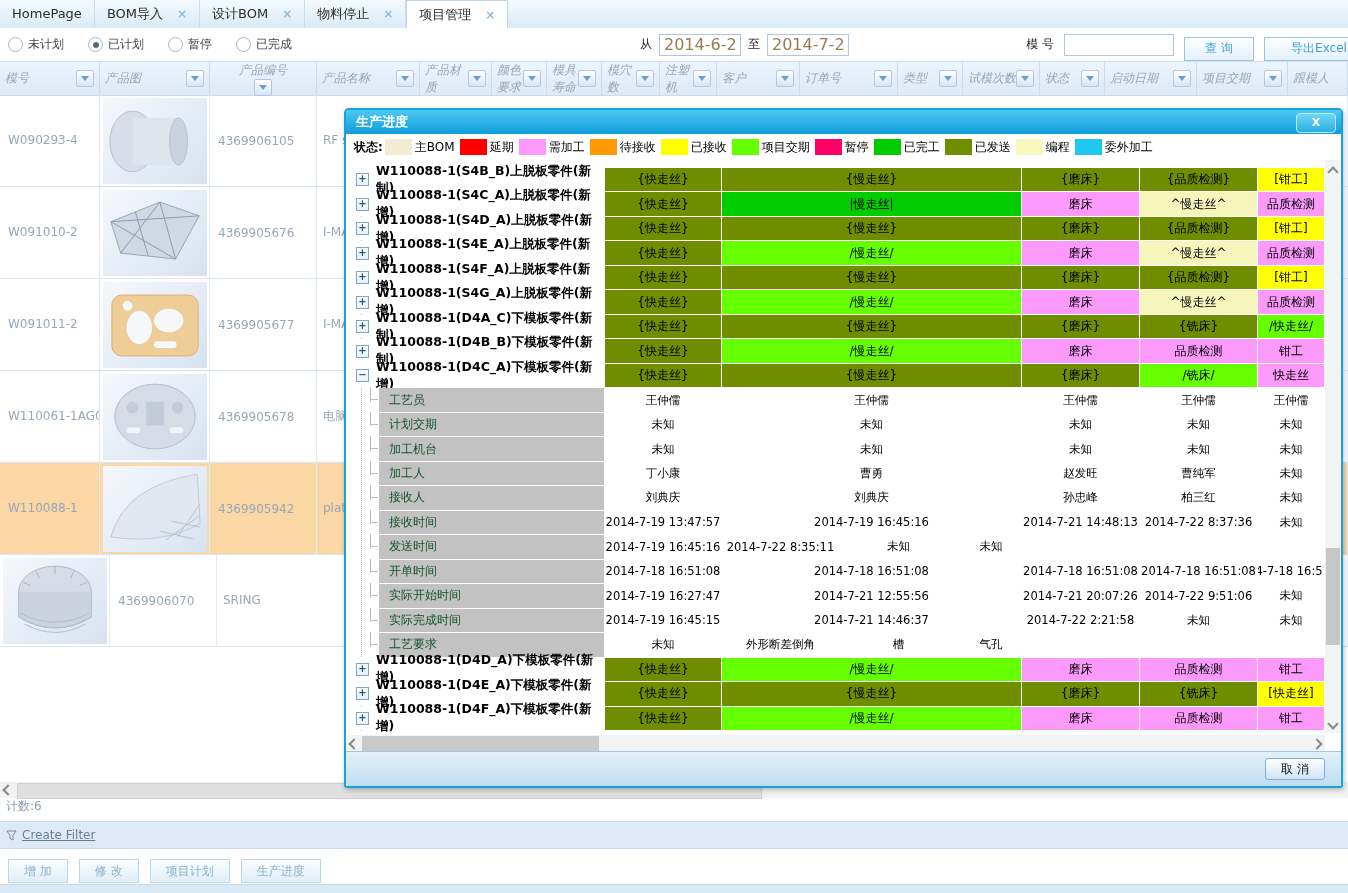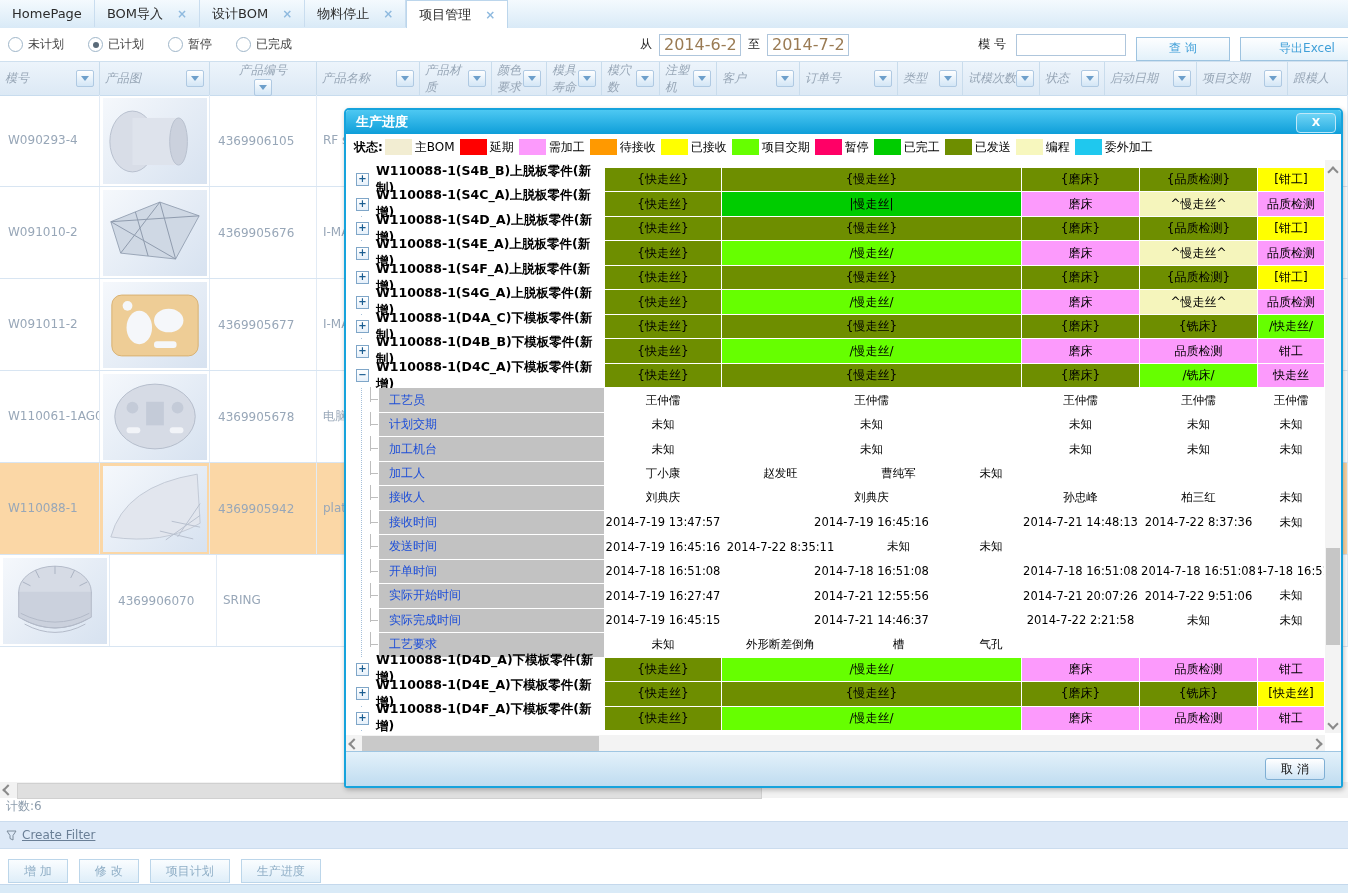--- a/index.html
+++ b/index.html
@@ -21,21 +21,21 @@
   .radio{display:flex;align-items:center;gap:5px;}
   .rdot{width:13px;height:13px;border:1px solid #9FB6C9;border-radius:50%;background:#fff;
         display:flex;align-items:center;justify-content:center;}
   .rdot.on::after{content:'';width:6px;height:6px;border-radius:50%;background:#5A6A78;}
   .f-dates{position:absolute;left:640px;top:0;height:33px;display:flex;align-items:center;gap:7px;color:#222;}
   .f-dates input{width:72px;height:18px;border:1px solid #AFC6DC;color:#9A7B54;font-size:16px;
                  padding:1px 4px;font-family:inherit;}
   .f-right{position:absolute;right:-26px;top:0;height:33px;display:flex;align-items:center;gap:10px;color:#222;}
   .f-right input{width:100px;height:18px;border:1px solid #AFC6DC;padding:1px 4px;font-family:inherit;}
   .btn-q{min-width:44px;height:22px;border:1px solid #9DC3E0;background:linear-gradient(#FDFEFF,#E3F1FA);
-         color:#3F9FD8;display:flex;align-items:center;justify-content:center;padding:0 24px;margin-top:8px;}
+         color:#3F9FD8;display:flex;align-items:center;justify-content:center;padding:0 12px;margin-top:8px;}
 
   
   .ghead{position:absolute;top:61px;left:0;height:33px;display:flex;
          background:linear-gradient(#EDF4FB,#DCE9F5);border-top:1px solid #CFE0EF;
          border-bottom:1px solid #C8DCEE;color:#97A6B6;font-style:italic;}
   .gcol{border-right:1px solid #C9DCEC;display:flex;align-items:center;justify-content:space-between;
         padding:0 5px;box-sizing:border-box;flex:none;}
   .gdrop{width:16px;height:15px;border:1px solid #AFC9E2;border-radius:2px;flex:none;
          background:linear-gradient(#FFF,#D3E6F6);display:flex;align-items:center;justify-content:center;}
   .tri{width:0;height:0;border-left:4px solid transparent;border-right:4px solid transparent;
@@ -84,21 +84,21 @@
           box-sizing:border-box;color:#000;font-weight:600;font-size:12.5px;background:#fff;}
   .texp{width:11px;height:11px;flex:none;border:1px solid #7FA6C8;background:linear-gradient(#FFF,#E6F0FA);
         color:#1B5E92;font-size:10px;line-height:9px;text-align:center;cursor:default;}
   .tcell{height:100%;margin-left:1px;flex:none;display:flex;align-items:center;justify-content:center;
          color:#000;font-size:12px;overflow:hidden;white-space:nowrap;}
   .w1{width:116px}.w2{width:299px}.w3{width:117px}.w4{width:117px}.w5{width:66px}
   .drow{display:flex;height:23.4px;margin-bottom:1.1px;position:relative;}
   .drow::before{content:'';position:absolute;left:24px;top:-1px;bottom:10px;border-left:1px solid #BEBEBE;}
   .drow::after{content:'';position:absolute;left:24px;top:11px;width:8px;border-top:1px solid #BEBEBE;}
   .dlabel{width:225px;margin-left:33px;flex:none;background:#C2C2C2;display:flex;align-items:center;
-          padding-left:10px;box-sizing:border-box;color:#1d4ed8;}
+          padding-left:10px;box-sizing:border-box;color:#14532d;}
   .dval{height:100%;margin-left:1px;flex:none;display:flex;align-items:center;justify-content:center;
         color:#000;font-size:11.5px;overflow:hidden;white-space:nowrap;background:#fff;}
   .vsb{position:absolute;right:0;top:0;width:16px;height:573px;background:#F3F3F3;}
   .vthumb{position:absolute;left:1px;right:1px;top:388px;height:97px;background:#C6C6C6;}
   .sbarr{position:absolute;left:4px;width:8px;height:8px;}
   .hsb{position:absolute;left:0;right:16px;bottom:0;height:17px;background:#F3F3F3;}
   .hthumb{position:absolute;left:16px;top:1px;width:237px;height:15px;background:#C9C9C9;}
   .chev{display:inline-block;width:6px;height:6px;border-left:2px solid #8a8a8a;border-bottom:2px solid #8a8a8a;}
   .chev.left{transform:rotate(45deg)}.chev.right{transform:rotate(225deg)}
   .chev.up{transform:rotate(135deg)}.chev.down{transform:rotate(-45deg)}
@@ -570,20 +570,21 @@
             <div class="dlabel">加工机台</div>
             <div class="dval w1">未知</div>
             <div class="dval w2">未知</div>
             <div class="dval w3">未知</div>
             <div class="dval w4">未知</div>
             <div class="dval w5">未知</div>
           </div>
           <div class="drow">
             <div class="dlabel">加工人</div>
             <div class="dval w1">丁小康</div>
+            <div class="dval w2">曹勇</div>
             <div class="dval w3">赵发旺</div>
             <div class="dval w4">曹纯军</div>
             <div class="dval w5">未知</div>
           </div>
           <div class="drow">
             <div class="dlabel">接收人</div>
             <div class="dval w1">刘典庆</div>
             <div class="dval w2">刘典庆</div>
             <div class="dval w3">孙忠峰</div>
             <div class="dval w4">柏三红</div>

